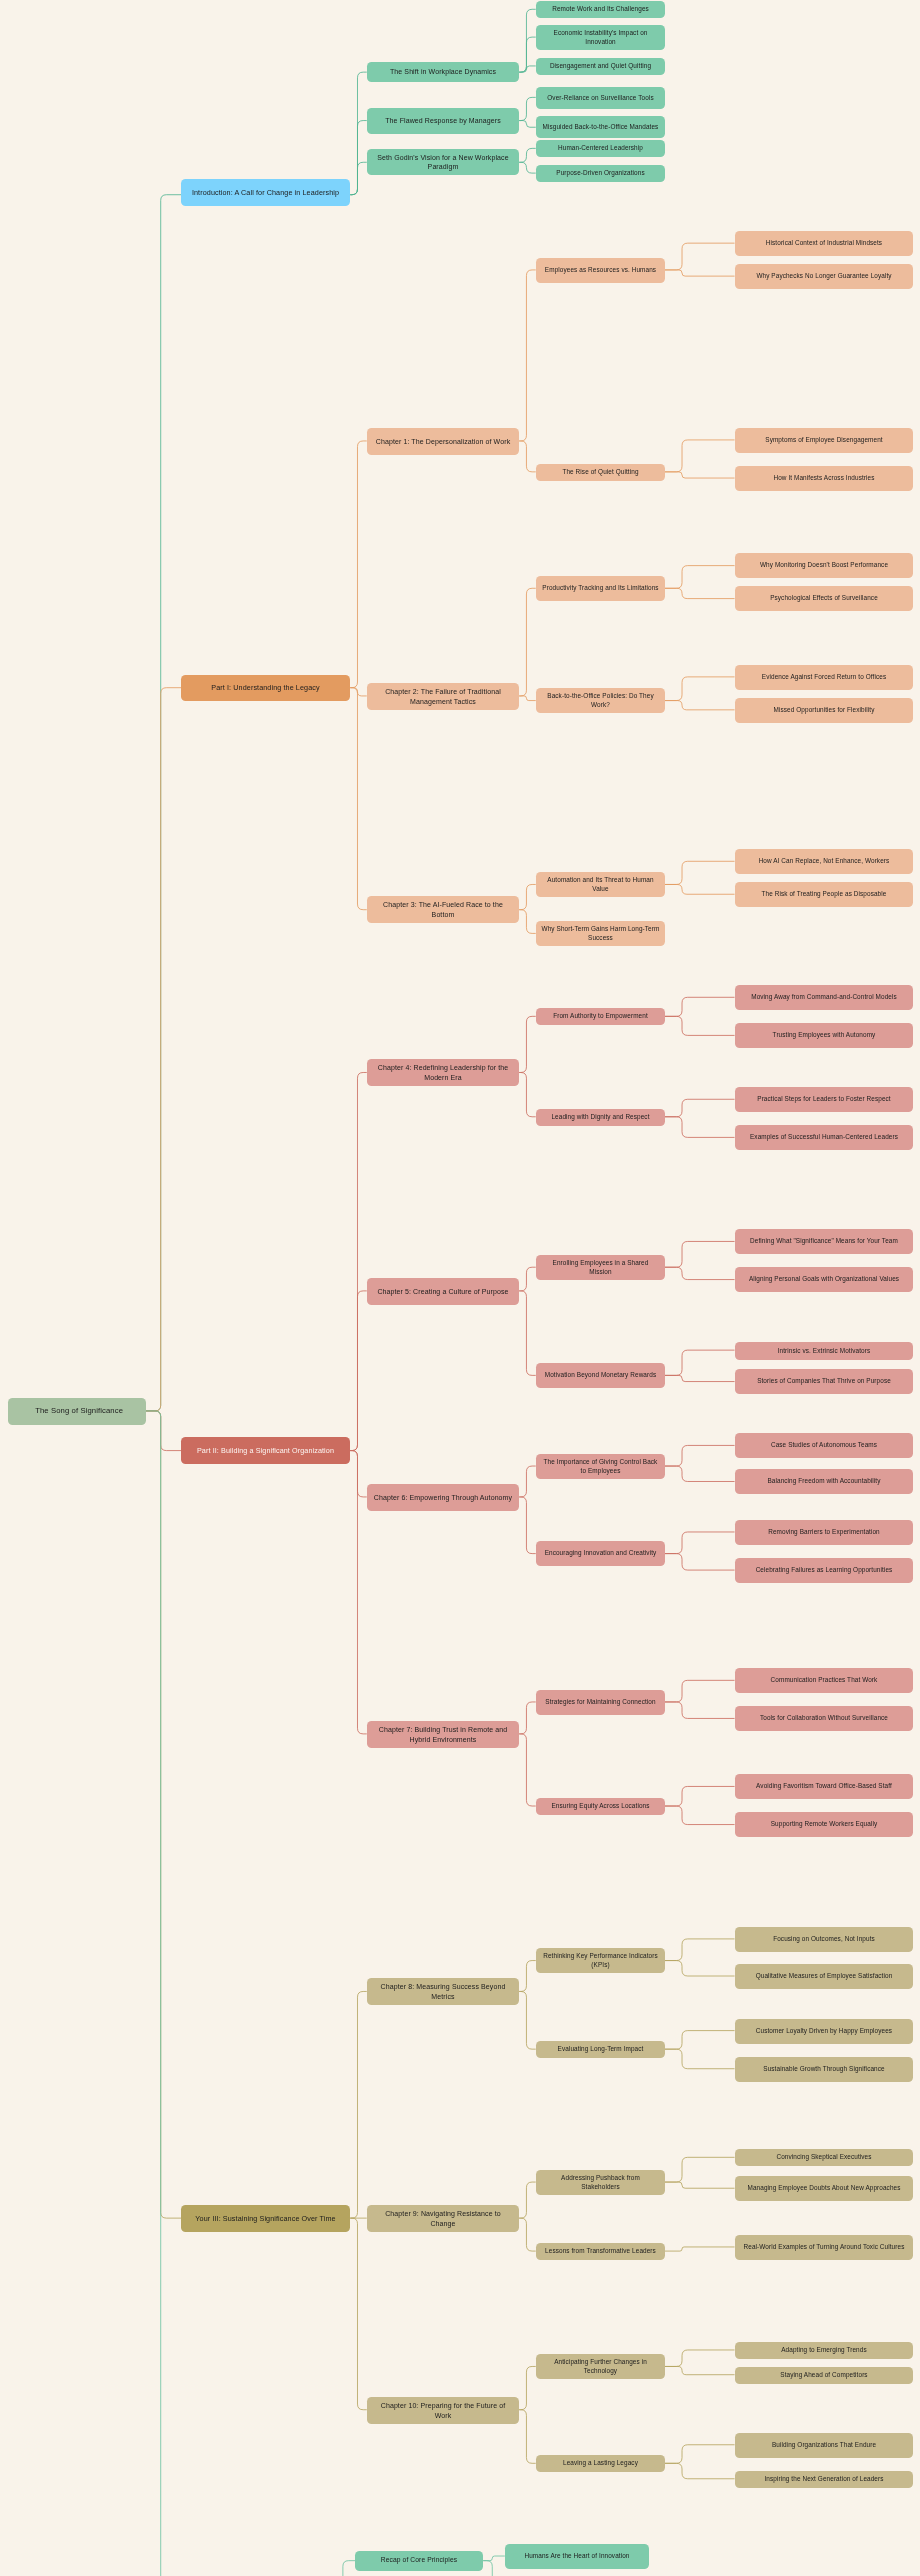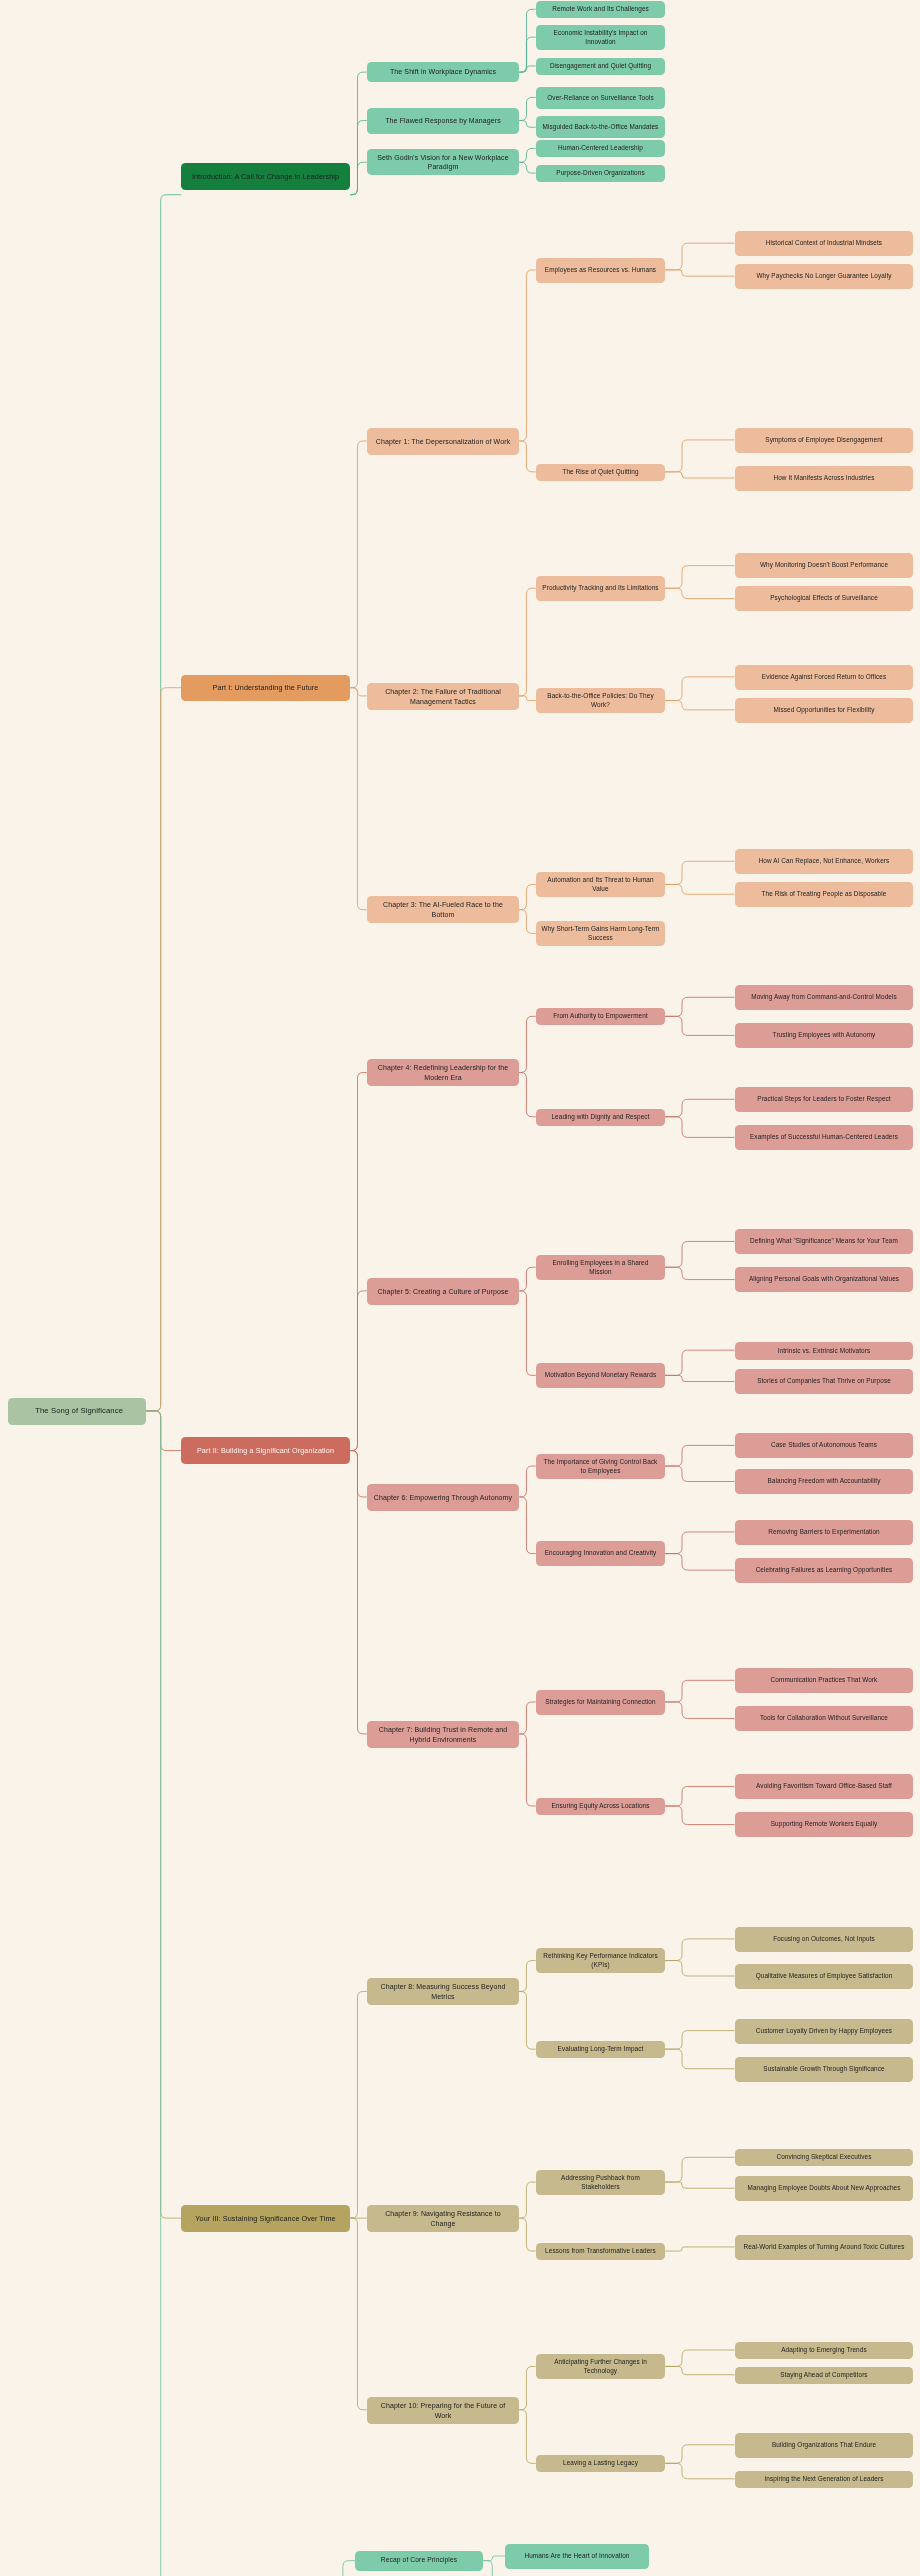--- a/index.html
+++ b/index.html
@@ -110,21 +110,21 @@
       <path d="M 648 5112 L 654.64 5112 Q 665.64 5112 665.64 5101 L 665.64 4982 Q 665.64 4971 676.64 4971 L 690 4971" fill="none" stroke="#6cc2a1" stroke-width="1.6"></path>
       <path d="M 648 5112 L 654.64 5112 Q 665.64 5112 665.64 5123 L 665.64 5168 Q 665.64 5179 676.64 5179 L 690 5179" fill="none" stroke="#6cc2a1" stroke-width="1.6"></path>
       <path d="M 938 4971 L 951.14 4971 Q 955.64 4971 955.64 4966.5 L 955.64 4966.5 Q 955.64 4962 960.14 4962 L 980 4962" fill="none" stroke="#6cc2a1" stroke-width="1.6"></path>
       <path d="M 938 4971 L 944.64 4971 Q 955.64 4971 955.64 4982 L 955.64 5023 Q 955.64 5034 966.64 5034 L 980 5034" fill="none" stroke="#6cc2a1" stroke-width="1.6"></path>
       <path d="M 938 5179 L 944.64 5179 Q 955.64 5179 955.64 5168 L 955.64 5153 Q 955.64 5142 966.64 5142 L 980 5142" fill="none" stroke="#6cc2a1" stroke-width="1.6"></path>
       <path d="M 938 5179 L 944.64 5179 Q 955.64 5179 955.64 5190 L 955.64 5205 Q 955.64 5216 966.64 5216 L 980 5216" fill="none" stroke="#6cc2a1" stroke-width="1.6"></path>
     </svg>
 <div class="node" style="left: 8.2px; top: 1398px; width: 138px; height: 27px; background: rgb(169, 195, 163); font-size: 7.7px; padding-left: 9px;">
       <span>The Song of Significance</span>
     </div>
-    <div class="node" style="left: 181px; top: 163px; width: 169px; height: 27px; background: #15803d; font-size: 7.2px;">
+    <div class="node" style="left: 181px; top: 179px; width: 169px; height: 27px; background: #7dd3fc; font-size: 7.2px;">
       <span>Introduction: A Call for Change in Leadership</span>
     </div>
     <div class="node" style="left: 367px; top: 62px; width: 152px; height: 19.6px; background: rgb(126, 203, 171); font-size: 7px;">
       <span>The Shift in Workplace Dynamics</span>
     </div>
     <div class="node" style="left: 536px; top: 1px; width: 129px; height: 16.5px; background: rgb(126, 203, 171); font-size: 6.4px;">
       <span>Remote Work and Its Challenges</span>
     </div>
     <div class="node" style="left: 536px; top: 25px; width: 129px; height: 25px; background: rgb(126, 203, 171); font-size: 6.4px;">
       <span>Economic Instability's Impact on Innovation</span>
@@ -144,21 +144,21 @@
     <div class="node" style="left: 367px; top: 149px; width: 152px; height: 26px; background: rgb(126, 203, 171); font-size: 7px;">
       <span>Seth Godin's Vision for a New Workplace Paradigm</span>
     </div>
     <div class="node" style="left: 536px; top: 140px; width: 129px; height: 16.5px; background: rgb(126, 203, 171); font-size: 6.4px;">
       <span>Human-Centered Leadership</span>
     </div>
     <div class="node" style="left: 536px; top: 165px; width: 129px; height: 16.5px; background: rgb(126, 203, 171); font-size: 6.4px;">
       <span>Purpose-Driven Organizations</span>
     </div>
     <div class="node" style="left: 181px; top: 675px; width: 169px; height: 26px; background: rgb(227, 155, 96); font-size: 7.2px;">
-      <span>Part I: Understanding the Future</span>
+      <span>Part I: Understanding the Legacy</span>
     </div>
     <div class="node" style="left: 367px; top: 428px; width: 152px; height: 27px; background: rgb(237, 188, 156); font-size: 7px;">
       <span>Chapter 1: The Depersonalization of Work</span>
     </div>
     <div class="node" style="left: 536px; top: 258px; width: 129px; height: 25px; background: rgb(237, 188, 156); font-size: 6.4px;">
       <span>Employees as Resources vs. Humans</span>
     </div>
     <div class="node" style="left: 735px; top: 231px; width: 178px; height: 25px; background: rgb(237, 188, 156); font-size: 6.4px;">
       <span>Historical Context of Industrial Mindsets</span>
     </div>

